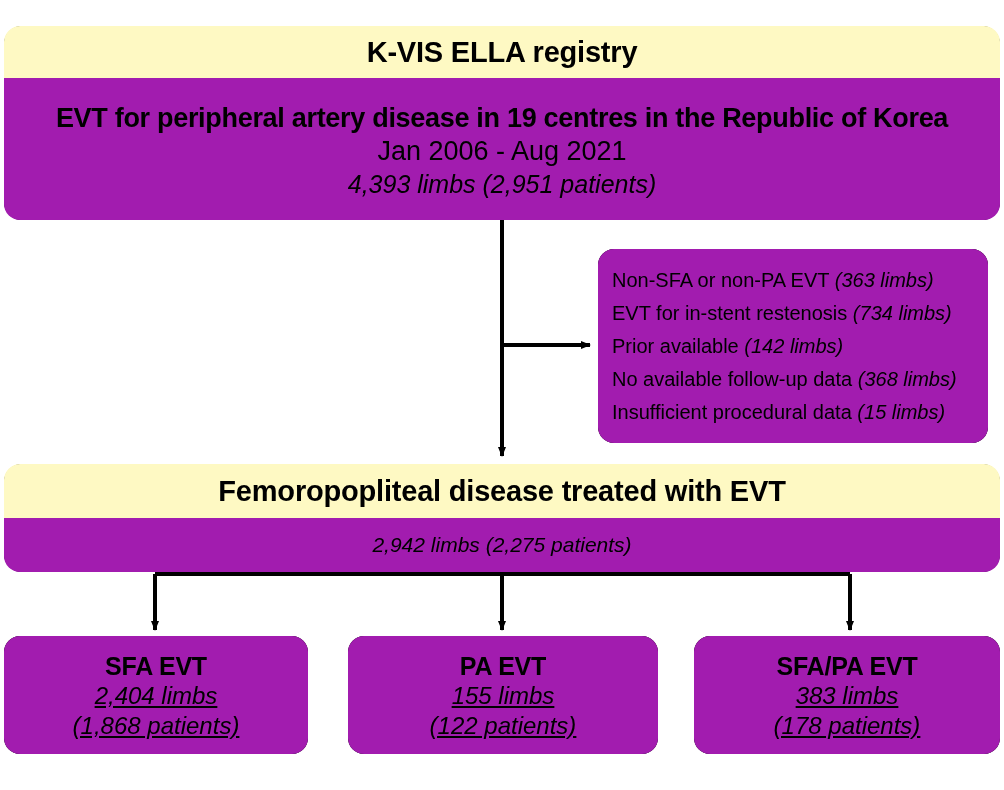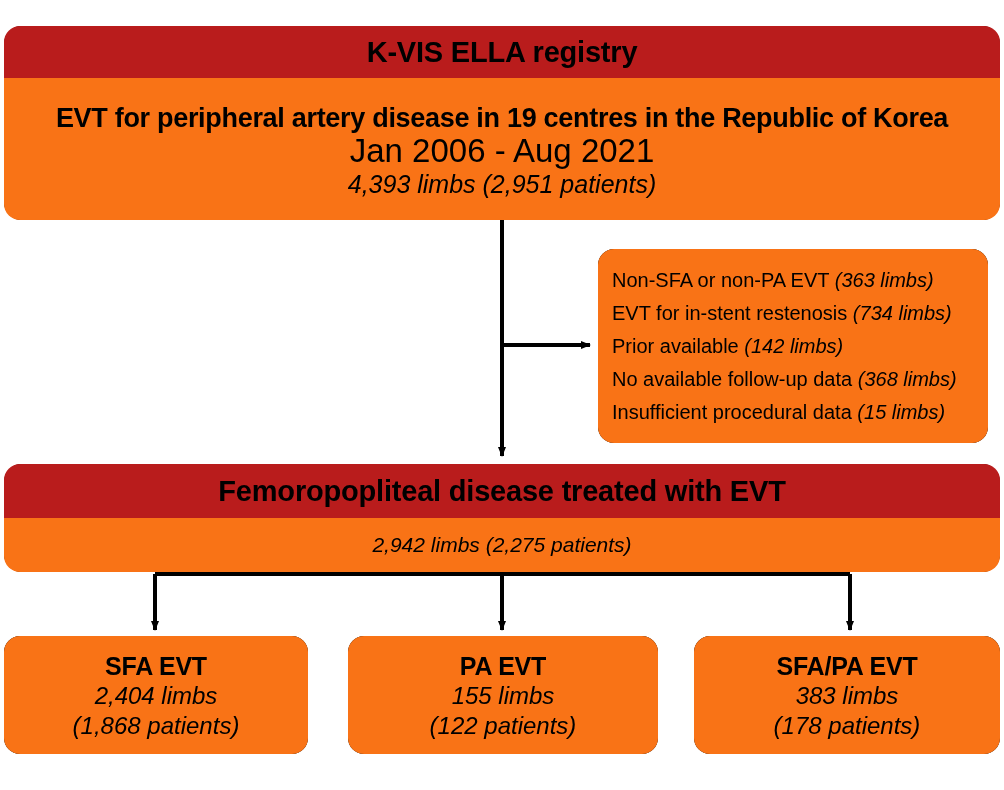--- a/index.html
+++ b/index.html
@@ -62,35 +62,35 @@
     height: 100%;
     box-sizing: border-box;
     display: flex;
     flex-direction: column;
     overflow: hidden;
     border-radius: 16px;
   }
 
   
   .title-bar {
-    background: #b91c1c;
+    background: #fef9c3;
     color: #000000;
     text-align: center;
     font-weight: bold;
     font-family: "Liberation Sans Narrow", "Liberation Sans", sans-serif;
     font-stretch: condensed;
     display: flex;
     align-items: center;
     justify-content: center;
     letter-spacing: -0.2px;
   }
 
   .body-area {
     flex: 1 1 auto;
-    background: #f97316;
+    background: #a21caf;
     display: flex;
     flex-direction: column;
     align-items: center;
     justify-content: center;
     text-align: center;
   }
 
   
   .line {
     display: block;
@@ -119,21 +119,21 @@
   #node-registry .body-area {
     padding-top: 4px;
   }
   #node-registry .ln1 {
     font-size: 27px;
     font-weight: bold;
     line-height: 34px;
     letter-spacing: -0.3px;
   }
   #node-registry .ln2 {
-    font-size: 33px;
+    font-size: 27px;
     line-height: 32px;
   }
   #node-registry .ln3 {
     font-size: 25px;
     line-height: 34px;
   }
 
   
   #node-exclusions {
     left: 598px;
@@ -193,20 +193,21 @@
     font-size: 25px;
     font-weight: bold;
     line-height: 30px;
     letter-spacing: -0.2px;
   }
   .group-node .grp-limbs,
   .group-node .grp-patients {
     font-size: 24px;
     font-style: italic;
     line-height: 30px;
+    text-decoration: underline;
   }
 
   #node-sfa   { left: 4px;   width: 304px; }
   #node-pa    { left: 348px; width: 310px; }
   #node-sfapa { left: 694px; width: 306px; }
 </style>
 </head>
 <body>
 
 <div id="flow-canvas">

